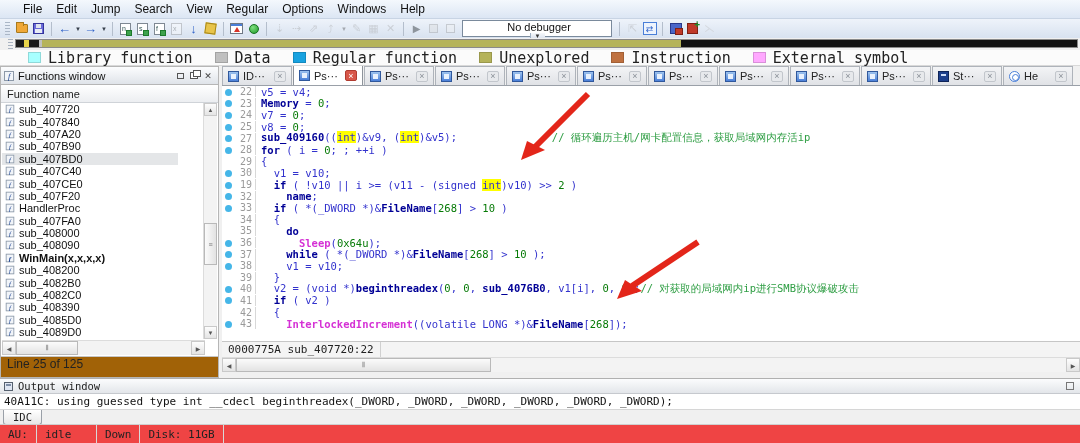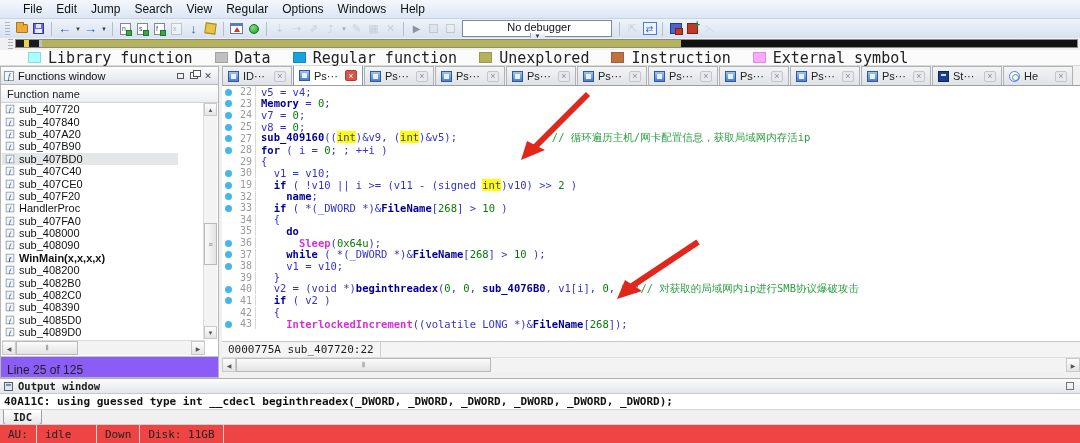--- a/index.html
+++ b/index.html
@@ -83,22 +83,22 @@
   .vs-arrow { height:13px; display:flex; align-items:center; justify-content:center; font-size:6px; color:#555;
     background:linear-gradient(#fdfdfd,#e4e4e4); border:1px solid #c9c9c9; }
   .vs-arrow.dn { position:absolute; bottom:0; left:0; right:0; }
   .vs-thumb { position:absolute; left:0; right:0; top:120px; height:42px; background:linear-gradient(90deg,#fbfbfb,#e3e3e3);
     border:1px solid #b9b9b9; display:flex; align-items:center; justify-content:center; font-size:7px; color:#777; letter-spacing:0; }
   .hscroll { position:absolute; left:1px; bottom:22px; width:203px; height:15px; background:#f3f3f3; border-top:1px solid #dcdcdc; display:flex; }
   .hs-arrow { width:14px; height:100%; display:flex; align-items:center; justify-content:center; font-size:6px; color:#555;
     background:linear-gradient(#fdfdfd,#e4e4e4); border:1px solid #c9c9c9; }
   .hs-thumb { width:62px; height:100%; background:linear-gradient(#fbfbfb,#e3e3e3); border:1px solid #b9b9b9;
     display:flex; align-items:center; justify-content:center; font-size:7px; color:#777; }
-  .panel-status { position:absolute; left:0; bottom:0; width:100%; height:21px; background:#8b5cf6; border-top:1px solid #c6c6c6;
-    display:flex; align-items:flex-end; padding-left:6px; font-size:12px; color:#222; }
+  .panel-status { position:absolute; left:0; bottom:0; width:100%; height:21px; background:#a16207; border-top:1px solid #c6c6c6;
+    display:flex; align-items:flex-start; padding-left:6px; font-size:12px; color:#222; }
 
   
   .right-panel { position:absolute; left:222px; top:66px; width:858px; height:312px; }
   .tabbar { position:absolute; left:0; top:0; width:858px; height:20px; display:flex; align-items:flex-end;
     border-bottom:1px solid #9aa0a8; background:#f0f0f0; overflow:hidden; }
   .tab { height:19px; min-width:0; flex:0 0 auto; width:70px; display:flex; align-items:center; padding:0 5px;
     background:linear-gradient(#f3f4f6,#e0e2e6); border:1px solid #aeb3ba; border-bottom:none; margin-right:1px;
     font-size:11px; color:#222; }
   .tab.active { background:#fff; height:20px; border-color:#8d939b; position:relative; z-index:2; }
   .tab .ticon { width:11px; height:11px; margin-right:4px; flex:0 0 auto; position:relative; }
@@ -132,21 +132,21 @@
   .code-status { position:absolute; left:0; top:275px; width:858px; height:16px; background:#f4f4f4;
     border-top:1px solid #c6c6c6; display:flex; align-items:center;
     font-family:"DejaVu Sans Mono", monospace; font-size:11px; color:#222; }
   .code-status .addr { padding:0 6px; }
   .code-status .divider { width:1px; height:100%; background:#d0d0d0; }
   .code-hscroll { position:absolute; left:0; top:291px; width:858px; height:15px; background:#f3f3f3;
     border-top:1px solid #dcdcdc; display:flex; }
   .code-hscroll .hs-thumb { width:255px; }
 
   
-  .output { position:absolute; left:0; top:378px; width:1080px; height:46px; background:#fff; border-top:1px solid #b0b0b0;font-weight:bold; }
+  .output { position:absolute; left:0; top:378px; width:1080px; height:46px; background:#fff; border-top:1px solid #b0b0b0; }
   .out-title { height:15px; background:linear-gradient(#fbfcfd,#e3e6ea); border-bottom:1px solid #c6c9ce;
     display:flex; align-items:center; padding-left:4px; }
   .out-title .oticon { width:9px; height:9px; border:1px solid #55606e; background:#dfe6f2; margin-right:5px; position:relative; }
   .out-title .oticon:before { content:""; position:absolute; left:1px; top:1px; right:1px; height:2px; background:#7d8da6; }
   .out-title .t { font-family:"DejaVu Sans Mono", monospace; font-size:10.5px; color:#222; flex:1; }
   .out-title .osq { width:8px; height:8px; border:1px solid #777; margin-right:6px; }
   .out-text { height:15px; display:flex; align-items:center; padding-left:4px;
     font-family:"DejaVu Sans Mono", monospace; font-size:11px; color:#111; white-space:nowrap; overflow:hidden; }
   .out-tabs { height:30px; background:#f0f0f0; border-top:1px solid #d6d6d6; display:flex; align-items:flex-start; padding-left:3px; }
   .idc-btn { height:15px; padding:0 9px; background:linear-gradient(#ffffff,#e8e8e8); border:1px solid #9aa0a8; border-top:none;

